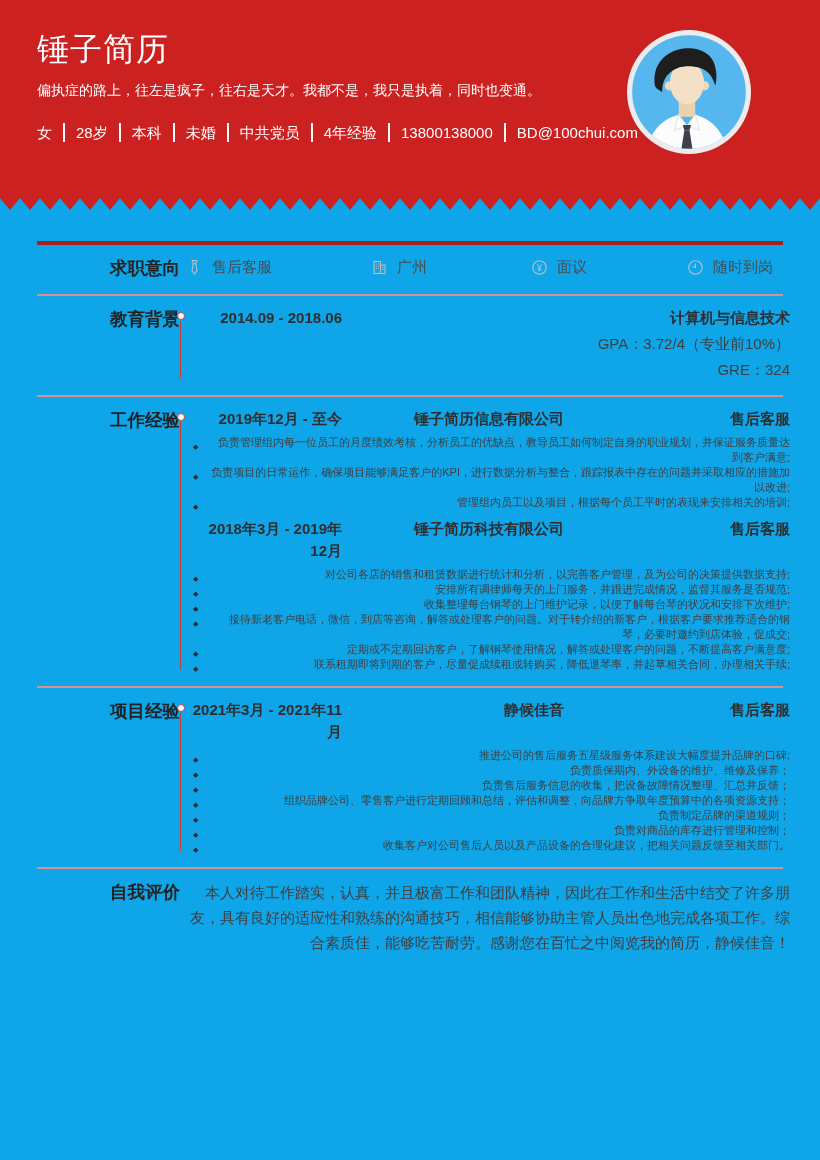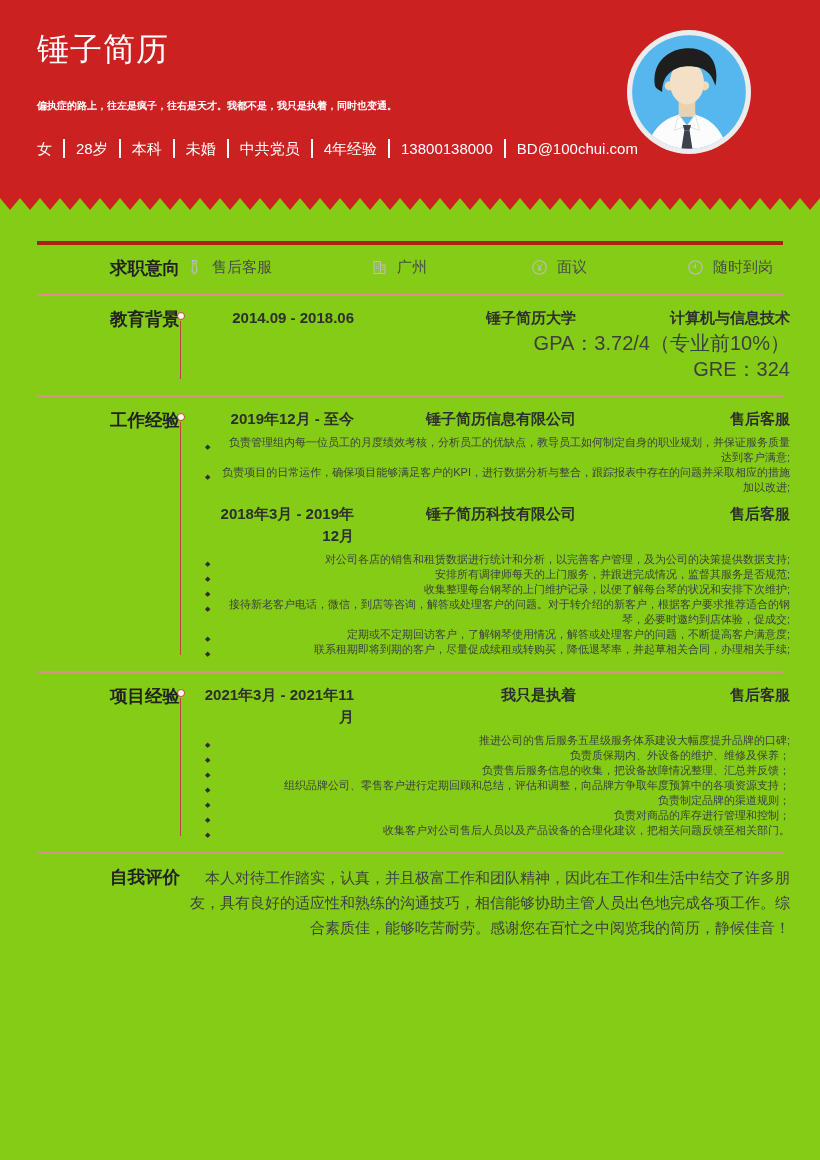--- a/index.html
+++ b/index.html
@@ -1,23 +1,23 @@
 <!DOCTYPE html>
 <html><head>
 <meta charset="utf-8">
 <style>
   * { box-sizing: border-box; margin: 0; padding: 0; }
   html, body { background: #ffffff; }
   body { font-family: "Liberation Sans", "DejaVu Sans", sans-serif; }
-  .page { position: relative; width: 820px; height: 1160px; background: #84cc16; overflow: hidden; }
+  .page { position: relative; width: 820px; height: 1160px; background: #0ea5e9; overflow: hidden; }
 
   
   .hero { position: relative; height: 198px; background: #CB2120; padding-left: 37px; color: #fff; }
   .hero h1 { padding-top: 30px; font-size: 32px; line-height: 38px; font-weight: normal; letter-spacing: 1px; }
-  .tagline { margin-top: 28px; font-size: 10px; font-weight: bold; line-height: 20px; }
+  .tagline { margin-top: 12px; font-size: 14px; font-weight: normal; line-height: 20px; }
   .info-line { margin-top: 23px; font-size: 15px; line-height: 19px; display: flex; align-items: center; }
   .info-item { display: inline-block; }
   .info-item:not(:last-child) { border-right: 2px solid #fff; padding-right: 11px; margin-right: 11px; }
   .zigzag { display: block; }
 
   
   .avatar { position: absolute; left: 627px; top: 30px; width: 124px; height: 124px; }
 
   
   main { margin-top: 31px; }
@@ -31,31 +31,31 @@
   
   .intent-list { list-style: none; display: flex; padding-left: 6px; align-items: center; }
   .intent-list li { display: flex; align-items: center; }
   .intent-list li:nth-child(1) { width: 185px; }
   .intent-list li:nth-child(2) { width: 160px; }
   .intent-list li:nth-child(3) { width: 156px; }
   .intent-list .icon { flex: none; display: inline-flex; margin-right: 9px; }
   .intent-list .lbl { font-size: 15px; color: #4A4A4A; line-height: 22px; }
 
   
-  .timeline { position: relative; padding-left: 24px; }
+  .timeline { position: relative; padding-left: 12px; }
   .timeline::before { content: ""; position: absolute; left: 0; top: 14px; bottom: 2px; width: 1px; background: #C2413B; }
   .timeline::after { content: ""; position: absolute; left: -3px; top: 5px; width: 6px; height: 6px; border: 1px solid #C2413B; border-radius: 50%; background: #fff; }
 
   .entry + .entry { margin-top: 8px; }
   .entry-head { display: flex; font-size: 15px; font-weight: bold; color: #2E2E2E; line-height: 22px; }
   .col.date { flex: none; width: 150px; margin-right: 35px; }
   .col.org  { flex: none; width: 187px; }
   .col.role { flex: 1; }
 
-  .plain-line { font-size: 20px; color: #3F3F3F; line-height: 23px; margin-top: 3px; }
+  .plain-line { font-size: 15px; color: #3F3F3F; line-height: 23px; margin-top: 3px; }
 
   .bullets { list-style: none; margin-top: 5px; }
   .bullets li { position: relative; padding-left: 16px; font-size: 11px; color: #3F3F3F; line-height: 15px; }
   .bullets li::before { content: "◆"; position: absolute; left: 1px; top: 0; font-size: 7px; line-height: 23px; color: #2E2E2E; }
 
   .eval-text { font-size: 15px; color: #3F3F3F; line-height: 25px; }
 </style>
 </head>
 <body>
 
@@ -151,21 +151,20 @@
     </section>
 
     <div class="divider"></div>
 
     <section class="row">
       <h2 class="sec-title">教育背景</h2>
       <div class="content timeline">
         <div class="entry">
           <div class="entry-head">
             <span class="col date">2014.09 - 2018.06</span>
-            <span class="col org">锤子简历大学</span>
             <span class="col role">计算机与信息技术</span>
           </div>
           <div class="plain-line">GPA：3.72/4（专业前10%）</div>
           <div class="plain-line">GRE：324</div>
         </div>
       </div>
     </section>
 
     <div class="divider"></div>
 
@@ -174,20 +173,21 @@
       <div class="content timeline">
         <div class="entry">
           <div class="entry-head">
             <span class="col date">2019年12月 - 至今</span>
             <span class="col org">锤子简历信息有限公司</span>
             <span class="col role">售后客服</span>
           </div>
           <ul class="bullets">
             <li>负责管理组内每一位员工的月度绩效考核，分析员工的优缺点，教导员工如何制定自身的职业规划，并保证服务质量达到客户满意;</li>
             <li>负责项目的日常运作，确保项目能够满足客户的KPI，进行数据分析与整合，跟踪报表中存在的问题并采取相应的措施加以改进;</li>
+            <li>管理组内员工以及项目，根据每个员工平时的表现来安排相关的培训;</li>
           </ul>
         </div>
         <div class="entry">
           <div class="entry-head">
             <span class="col date">2018年3月 - 2019年12月</span>
             <span class="col org">锤子简历科技有限公司</span>
             <span class="col role">售后客服</span>
           </div>
           <ul class="bullets">
             <li>对公司各店的销售和租赁数据进行统计和分析，以完善客户管理，及为公司的决策提供数据支持;</li>
@@ -202,21 +202,21 @@
     </section>
 
     <div class="divider"></div>
 
     <section class="row">
       <h2 class="sec-title">项目经验</h2>
       <div class="content timeline">
         <div class="entry">
           <div class="entry-head">
             <span class="col date">2021年3月 - 2021年11月</span>
-            <span class="col org">我只是执着</span>
+            <span class="col org">静候佳音</span>
             <span class="col role">售后客服</span>
           </div>
           <ul class="bullets">
             <li>推进公司的售后服务五星级服务体系建设大幅度提升品牌的口碑;</li>
             <li>负责质保期内、外设备的维护、维修及保养；</li>
             <li>负责售后服务信息的收集，把设备故障情况整理、汇总并反馈；</li>
             <li>组织品牌公司、零售客户进行定期回顾和总结，评估和调整，向品牌方争取年度预算中的各项资源支持；</li>
             <li>负责制定品牌的渠道规则；</li>
             <li>负责对商品的库存进行管理和控制；</li>
             <li>收集客户对公司售后人员以及产品设备的合理化建议，把相关问题反馈至相关部门。</li>

